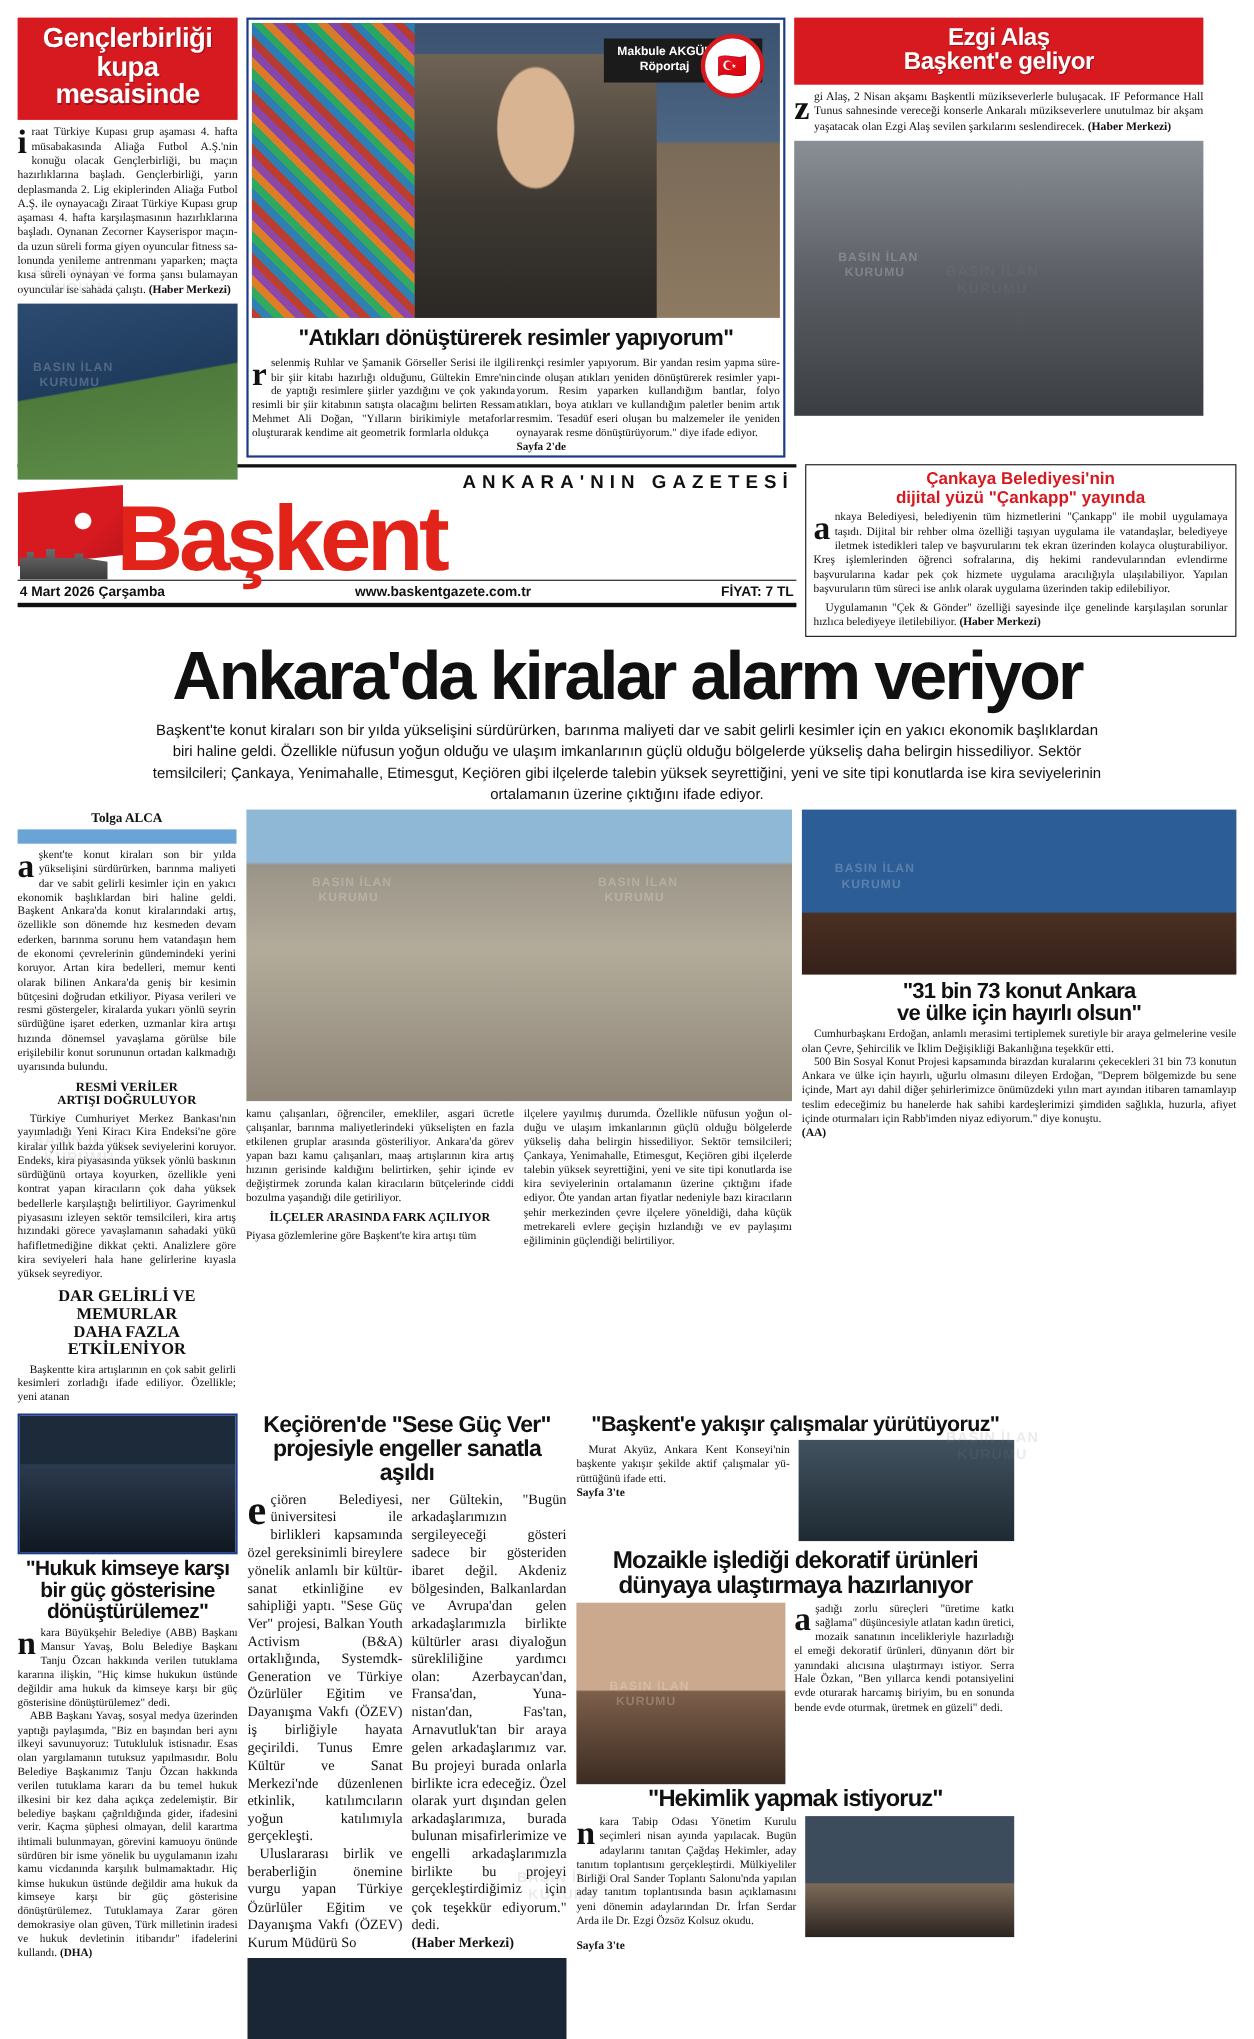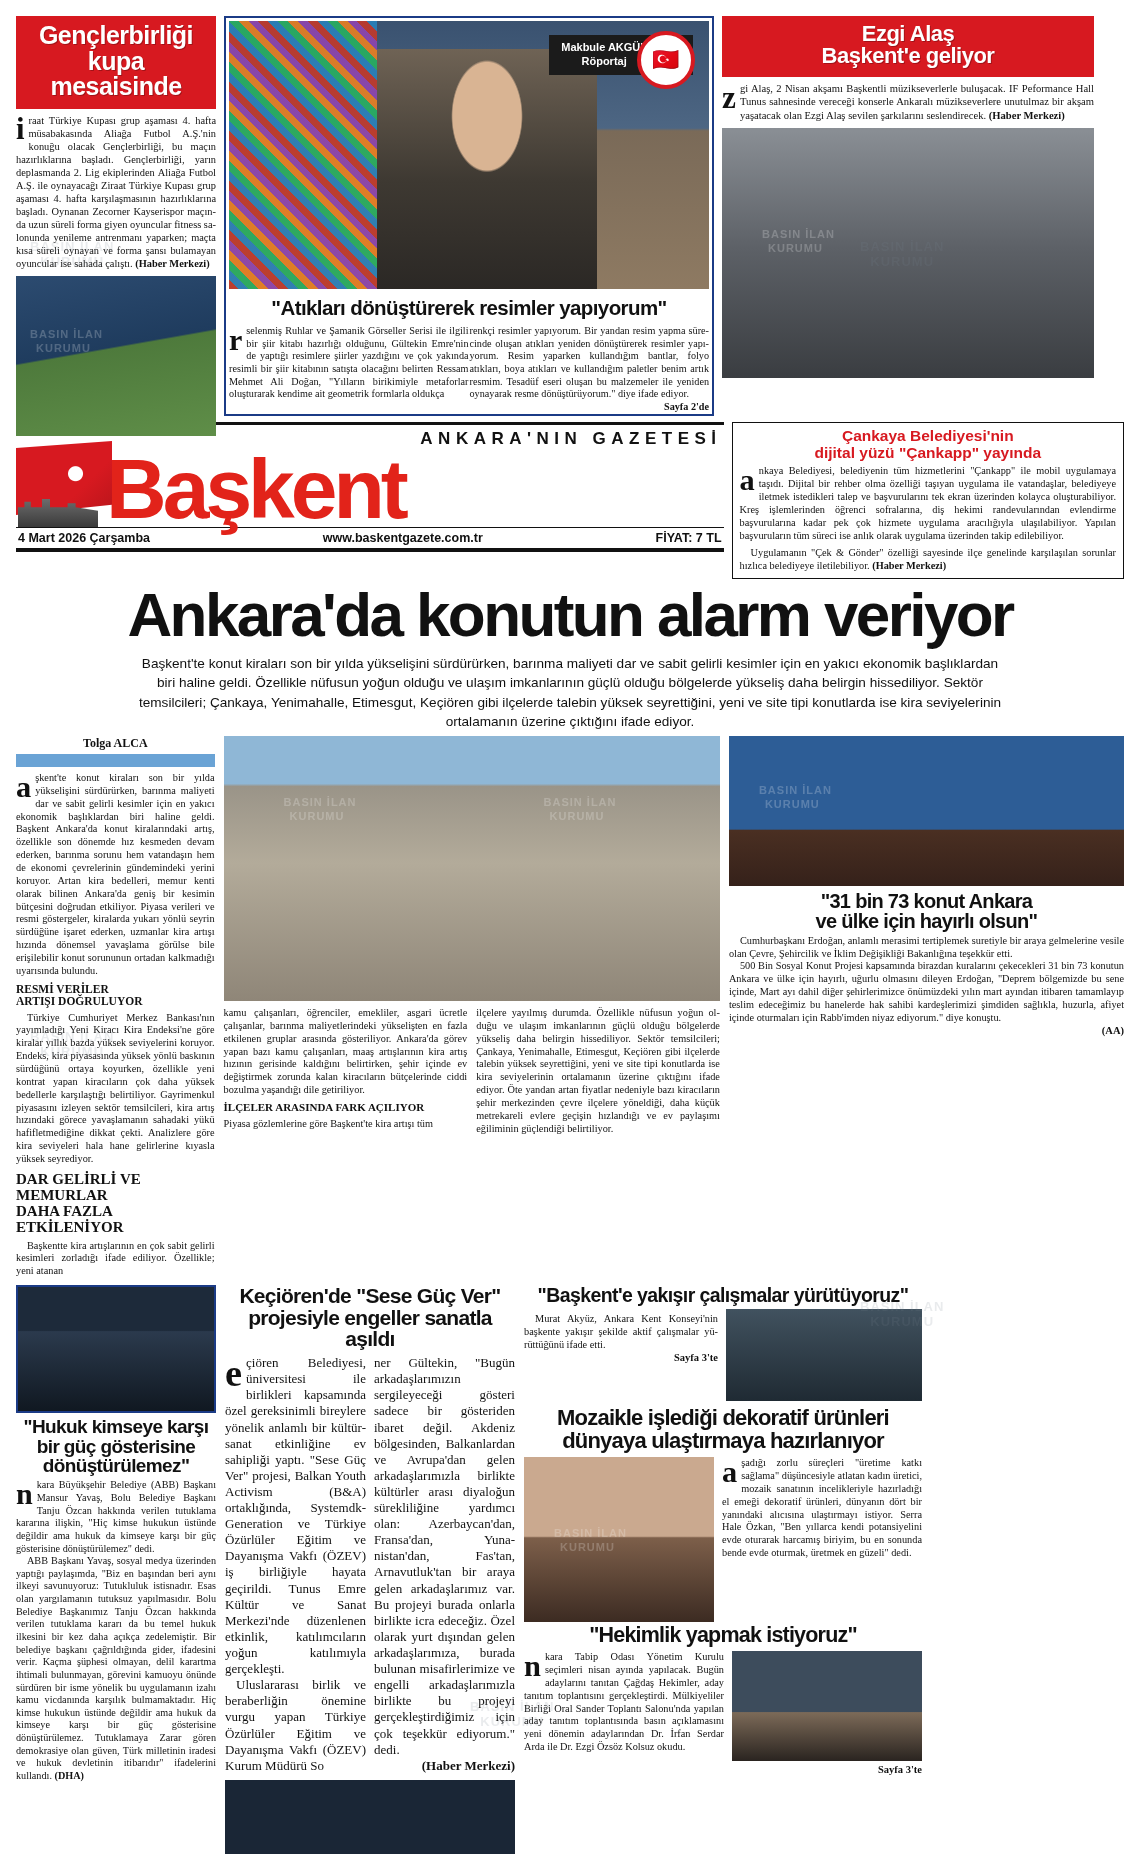--- a/index.html
+++ b/index.html
@@ -30,21 +30,21 @@
   }
   .src { font-weight: bold; }
   .photo { background: #9fb0bd; position: relative; overflow: hidden; }
   .photo .wm {
     position: absolute; color: rgba(255,255,255,.22);
     font-family: "Liberation Sans", sans-serif; font-weight: bold;
     font-size: 11px; letter-spacing: 1px;
   }
   .subhead {
     font-family: "Liberation Serif", serif; font-weight: bold;
-    text-align: left; margin: 5px 0 4px 0; line-height: 1.08;
+    text-align: center; margin: 5px 0 4px 0; line-height: 1.08;
   }
 
   
   .topstrip { display: flex; gap: 8px; height: 400px; }
   .top-left  { width: 200px; }
   .top-mid   { width: 490px; }
   .top-right { width: 372px; }
 
   .tl-head { font-size: 25px; }
   .tl-text { font-size: 10.4px; line-height: 1.25; margin-top: 5px; }
@@ -155,21 +155,21 @@
   .br-text { font-size:10.3px; line-height:1.25; margin-top:4px; }
   .br-photo { width:100%; height:92px; background: linear-gradient(180deg,#41525f 0%,#1f2a33 100%); }
   .br-head2 { font-family:"Liberation Sans",sans-serif; font-weight:bold;
     text-align:center; font-size:22px; letter-spacing:-0.8px; line-height:1.02; margin:6px 0 5px; }
   .br-photo2 { width:190px; height:165px; float:left; margin:0 8px 3px 0;
     background: linear-gradient(180deg,#caa98f 0 48%, #7d5f4a 49%, #3c2b22 100%); }
   .br-head3 { font-family:"Liberation Sans",sans-serif; font-weight:bold;
     text-align:center; font-size:21.5px; letter-spacing:-0.8px; line-height:1.02; margin:7px 0 4px; }
   .br-photo3 { width:190px; height:110px; float:right; margin:0 0 3px 8px;
     background: linear-gradient(180deg,#3d4c5c 0 55%, #7c6a58 56%, #2a2420 100%); }
-  .page-ref { font-family:"Liberation Serif",serif; font-weight:bold; text-align:right; }
+  .page-ref { font-family:"Liberation Serif",serif; font-weight:bold; }
   .wm-tile {
     position:absolute; color:rgba(120,130,140,.16);
     font-family:"Liberation Sans",sans-serif; font-weight:bold; font-size:13px;
     letter-spacing:1px; line-height:1.15; text-align:center; pointer-events:none;
   }
 </style>
 </head>
 <body>
 
 <div class="page">
@@ -249,21 +249,21 @@
       <div class="body-col dropcap t">
         <span>ankaya Belediyesi, belediyenin tüm hizmetlerini "Çankapp" ile mo­bil uygulamaya taşıdı. Dijital bir rehber olma özelliği taşıyan uygu­lama ile vatandaşlar, belediyeye iletmek istedikleri talep ve başvuru­larını tek ekran üzerinden kolayca oluşturabiliyor. Kreş işlemlerinden öğrenci sofralarına, diş hekimi randevularından evlendirme başvurularına kadar pek çok hizmete uygulama aracılığıyla ulaşılabiliyor. Yapılan başvuruların tüm süreci ise anlık olarak uygulama üzerinden takip edilebiliyor.</span>
       </div>
       <div class="body-col t" style="text-indent:11px">
         <span>Uygulamanın "Çek &amp; Gönder" özelliği sayesinde ilçe genelinde karşı­laşılan sorunlar hızlıca belediyeye iletilebiliyor.</span>
         <span class="src">(Haber Merkezi)</span>
       </div>
     </div>
   </div>
 
-  <div class="mainhead">Ankara'da konutun alarm veriyor</div>
+  <div class="mainhead">Ankara'da kiralar alarm veriyor</div>
   <div class="lede">Başkent'te konut kiraları son bir yılda yükselişini sürdürürken, barınma maliyeti dar ve sabit gelirli kesimler için en yakıcı ekonomik başlıklardan biri haline geldi. Özellikle nüfusun yoğun olduğu ve ulaşım imkanlarının güçlü olduğu bölgelerde yükseliş daha belirgin hissediliyor. Sektör temsilcileri; Çankaya, Yenimahalle, Etimesgut, Keçiören gibi ilçelerde talebin yüksek seyrettiğini, yeni ve site tipi konutlarda ise kira seviyelerinin ortalamanın üzerine çıktığını ifade ediyor.</div>
 
   <div class="mainzone">
 
     <div class="mz-left">
       <div class="byline">Tolga ALCA</div>
       <div class="bluebar"></div>
       <div class="body-col dropcap">aşkent'te konut kiraları son bir yılda yükselişini sürdürürken, barınma maliyeti dar ve sabit gelir­li kesimler için en yakıcı ekonomik başlıklardan biri haline geldi. Başkent Ankara'da konut kiralarındaki artış, özellikle son dönemde hız kesmeden devam ederken, barınma sorunu hem vatandaşın hem de ekonomi çevrelerinin gündemindeki yerini koruyor. Artan kira bedelleri, memur kenti olarak bilinen Ankara'da geniş bir kesimin bütçesini doğrudan etkiliyor. Piyasa verileri ve resmi göstergeler, kiralarda yukarı yönlü seyrin sürdüğüne işaret ederken, uzmanlar kira artışı hızında dönemsel yavaşlama gö­rülse bile erişilebilir konut sorununun ortadan kalkmadığı uyarısında bulundu.</div>
       <div class="subhead" style="white-space:pre-line;font-size:11.5px">RESMİ VERİLER
 ARTIŞI DOĞRULUYOR</div>

